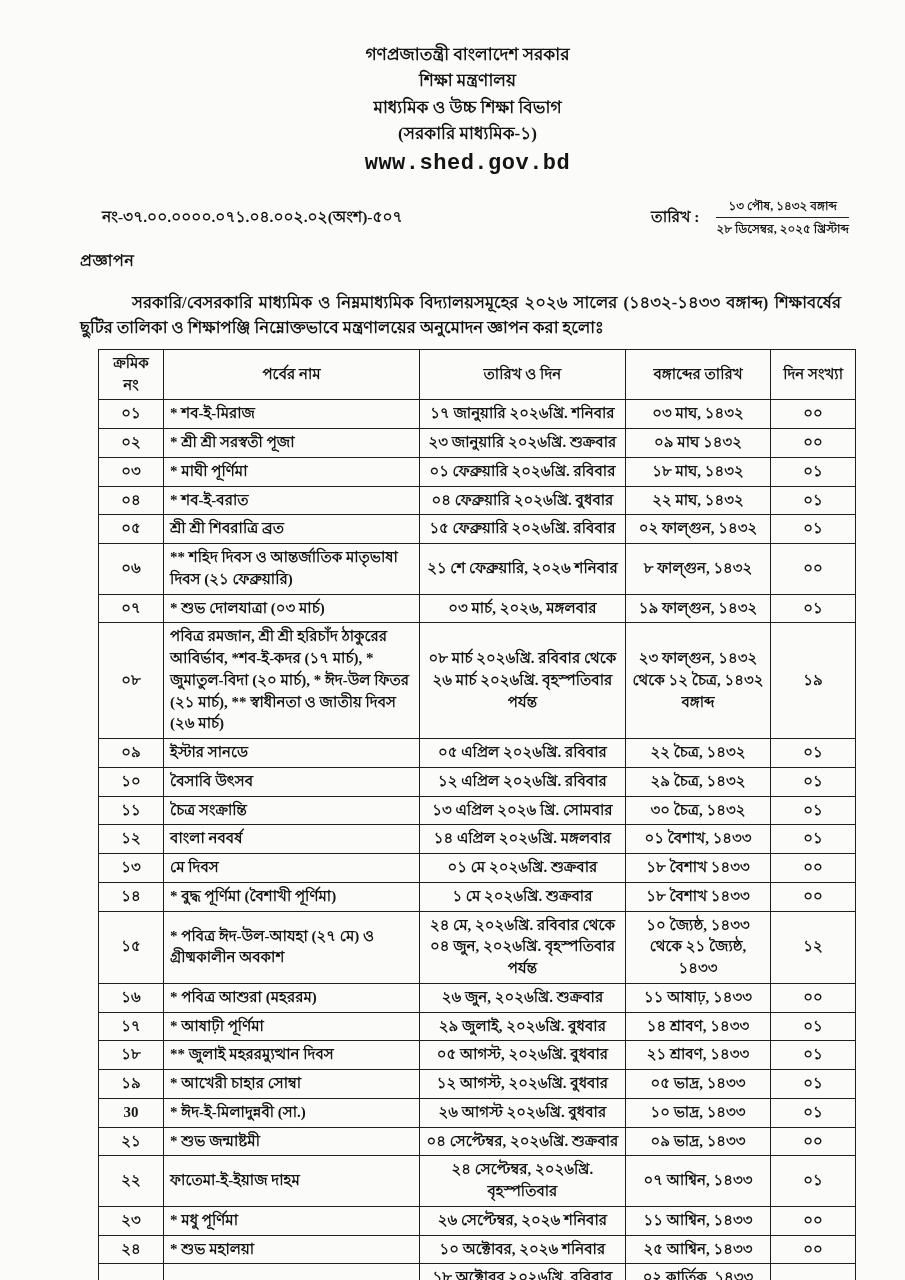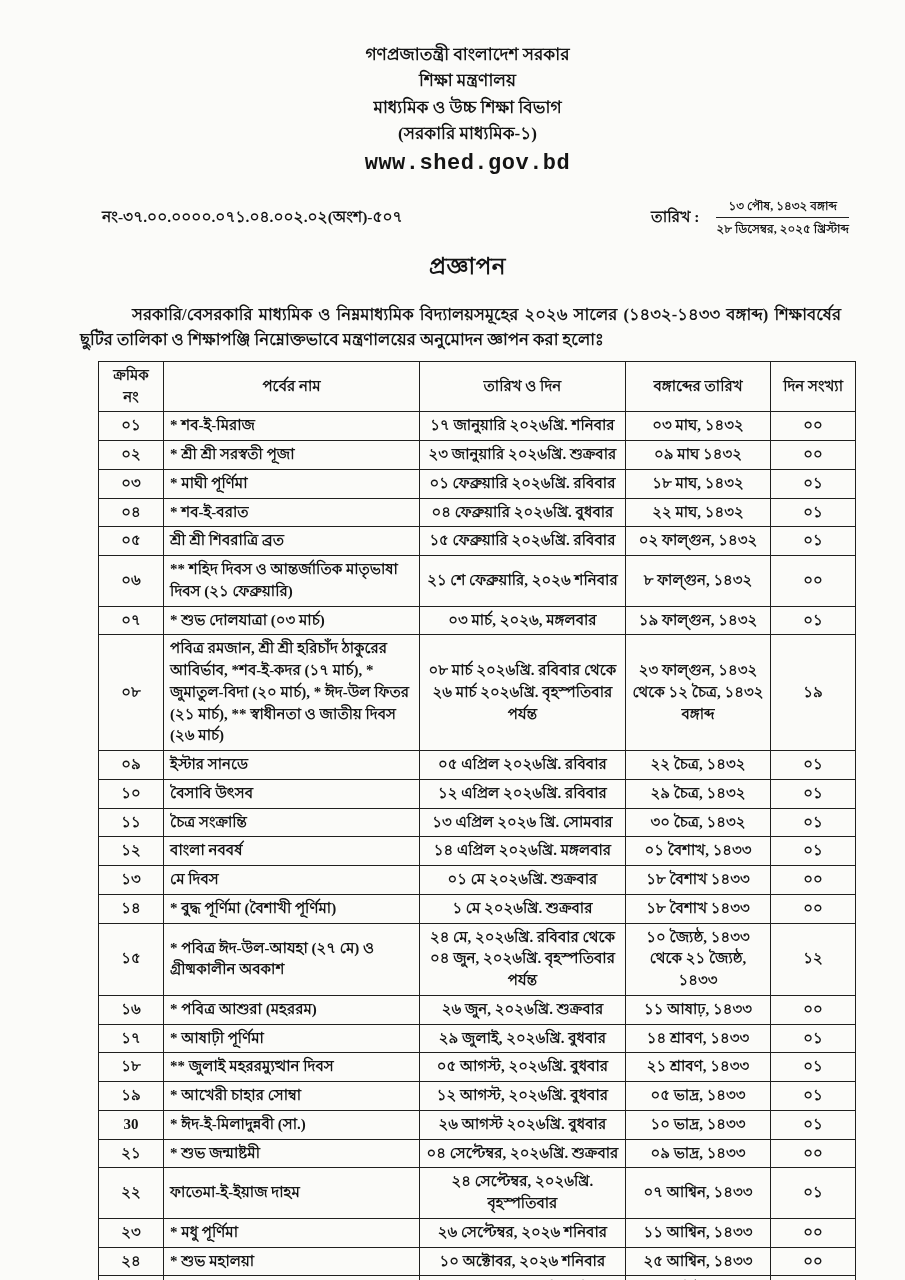--- a/index.html
+++ b/index.html
@@ -22,21 +22,21 @@
   
   .memo-row{
     display:flex;justify-content:space-between;align-items:center;
     margin:16px 0 6px 22px;font-size:15.5px;font-weight:700;
   }
   .date-block{display:flex;align-items:center;gap:17px;margin-right:6px;}
   .date-stack{text-align:center;font-size:12px;line-height:1.5;}
   .date-stack .top{border-bottom:1.5px solid #222;padding:0 8px 2px 8px;}
   .date-stack .bottom{padding-top:2px;}
   
-  .doc-title{text-align:center;font-size:23px;font-weight:800;margin:10px 0 8px 0;letter-spacing:.5px;}
+  .doc-title{font-size:16px;font-weight:800;margin:10px 0 8px 0;letter-spacing:.5px;}
   .intro{
     font-size:16.5px;font-weight:700;line-height:1.5;text-align:justify;
     margin:16px 14px 8px 0;
   }
   .intro .indent{display:inline-block;width:52px;}
   
   table.holiday{
     border-collapse:collapse;
     margin-left:18px;
     width:758px;

